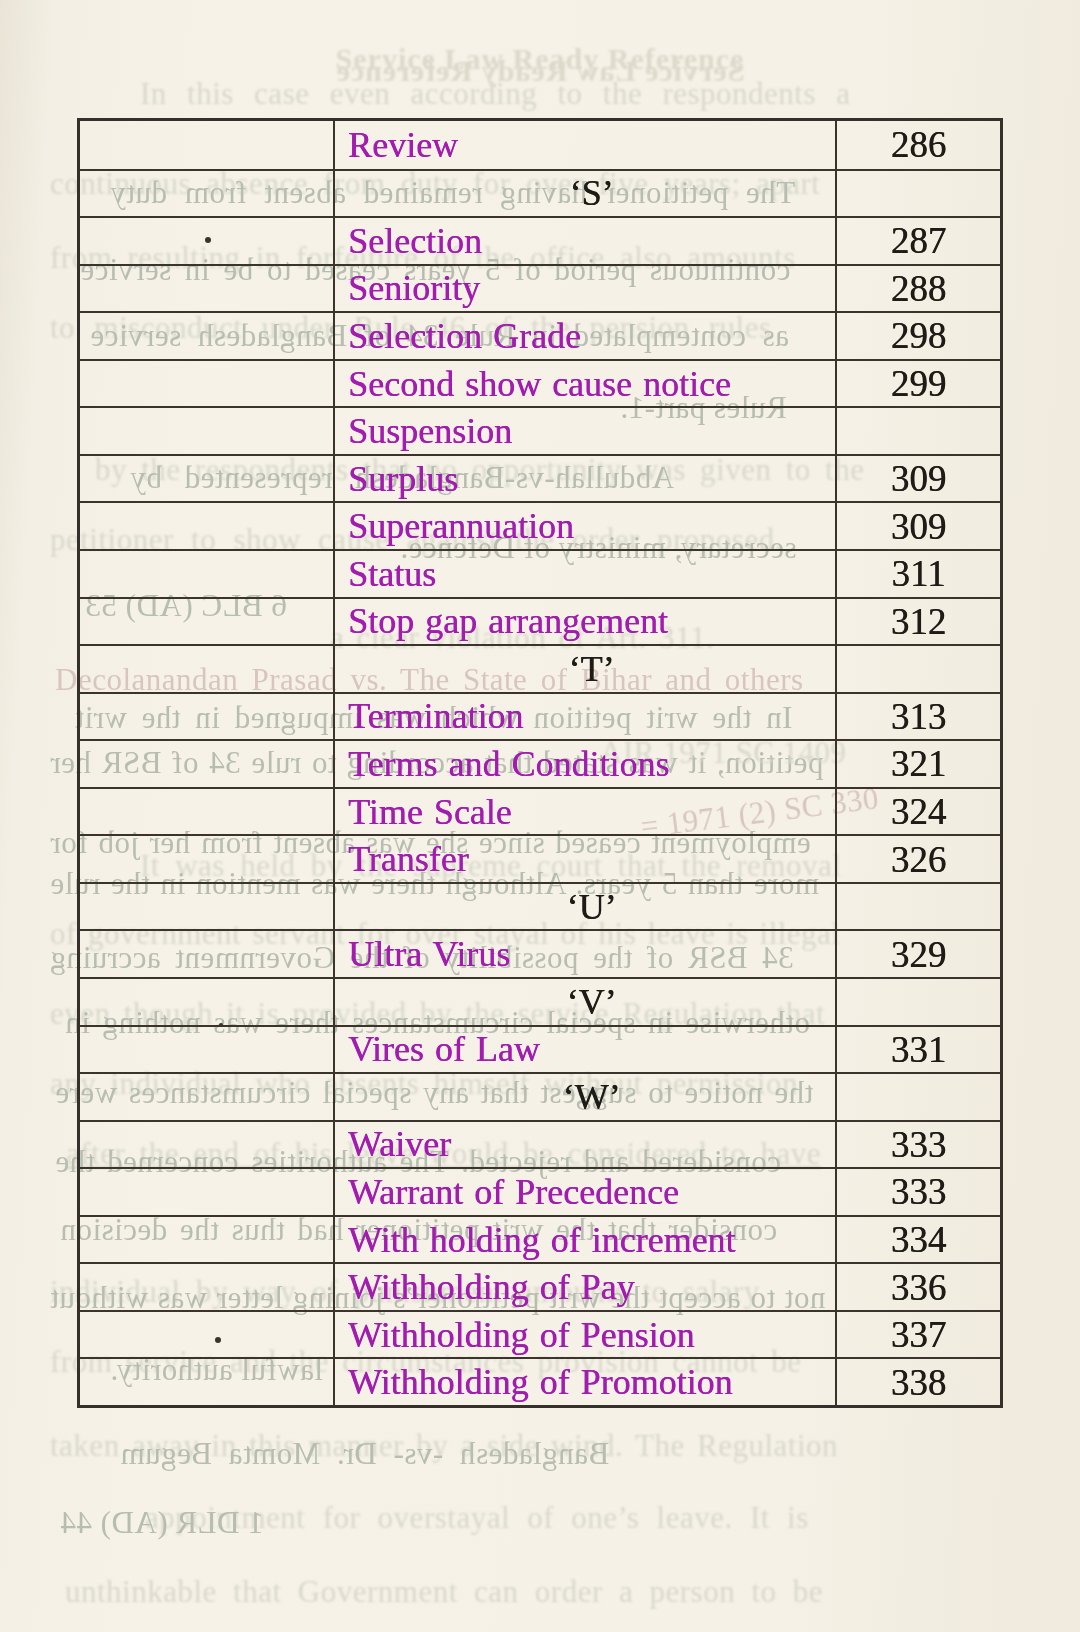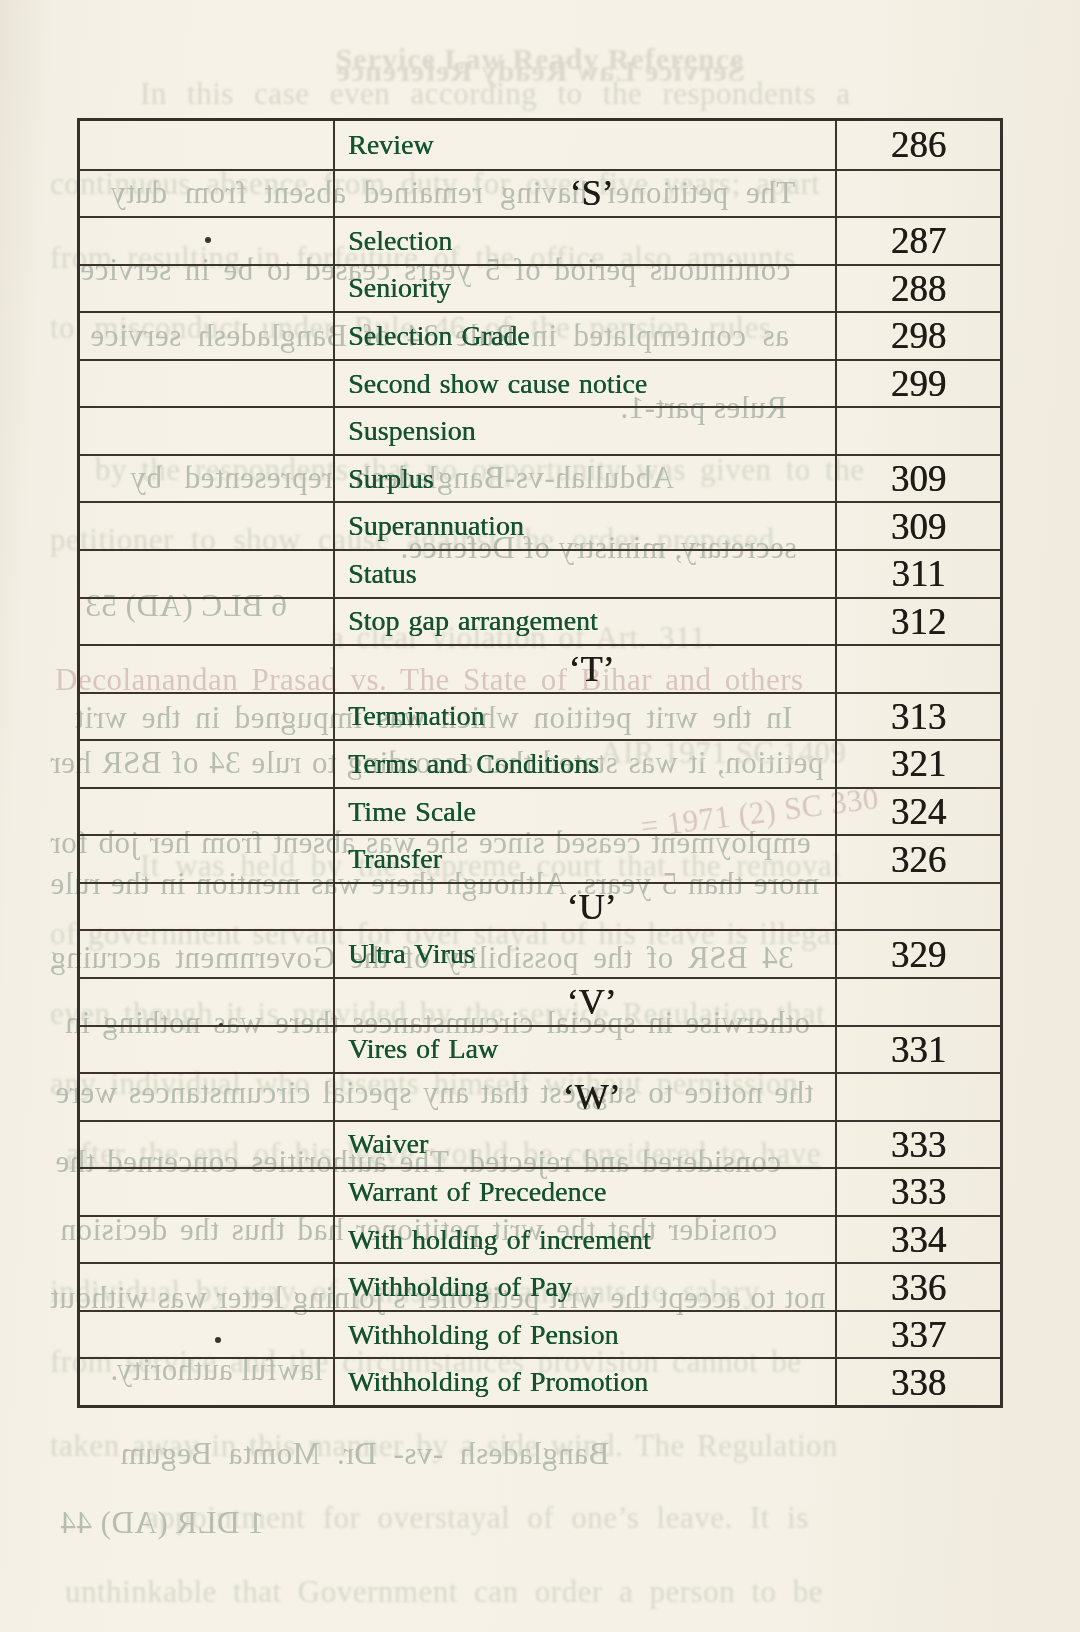--- a/index.html
+++ b/index.html
@@ -45,21 +45,21 @@
     grid-template-columns:255px 502px 1fr;
     border-top:2px solid #3a342c;
     min-height:0;
   }
   .row:first-child { border-top:none; }
   .cell { display:flex; align-items:center; min-width:0; }
   .cell-margin { border-right:2px solid #3a342c; }
   .cell-title {
     border-right:2px solid #3a342c;
     padding-left:13px;
-    font-size:28px; color:#14532d;
+    font-size:36px; color:#a21caf;
     word-spacing:2px;
     text-shadow:0.4px 0 0 currentColor;
     white-space:nowrap;
   }
   .cell-page {
     justify-content:center;
     font-size:37px; color:#1f1c18;
     text-shadow:0.4px 0 0 currentColor;
   }
   .section-cell {

